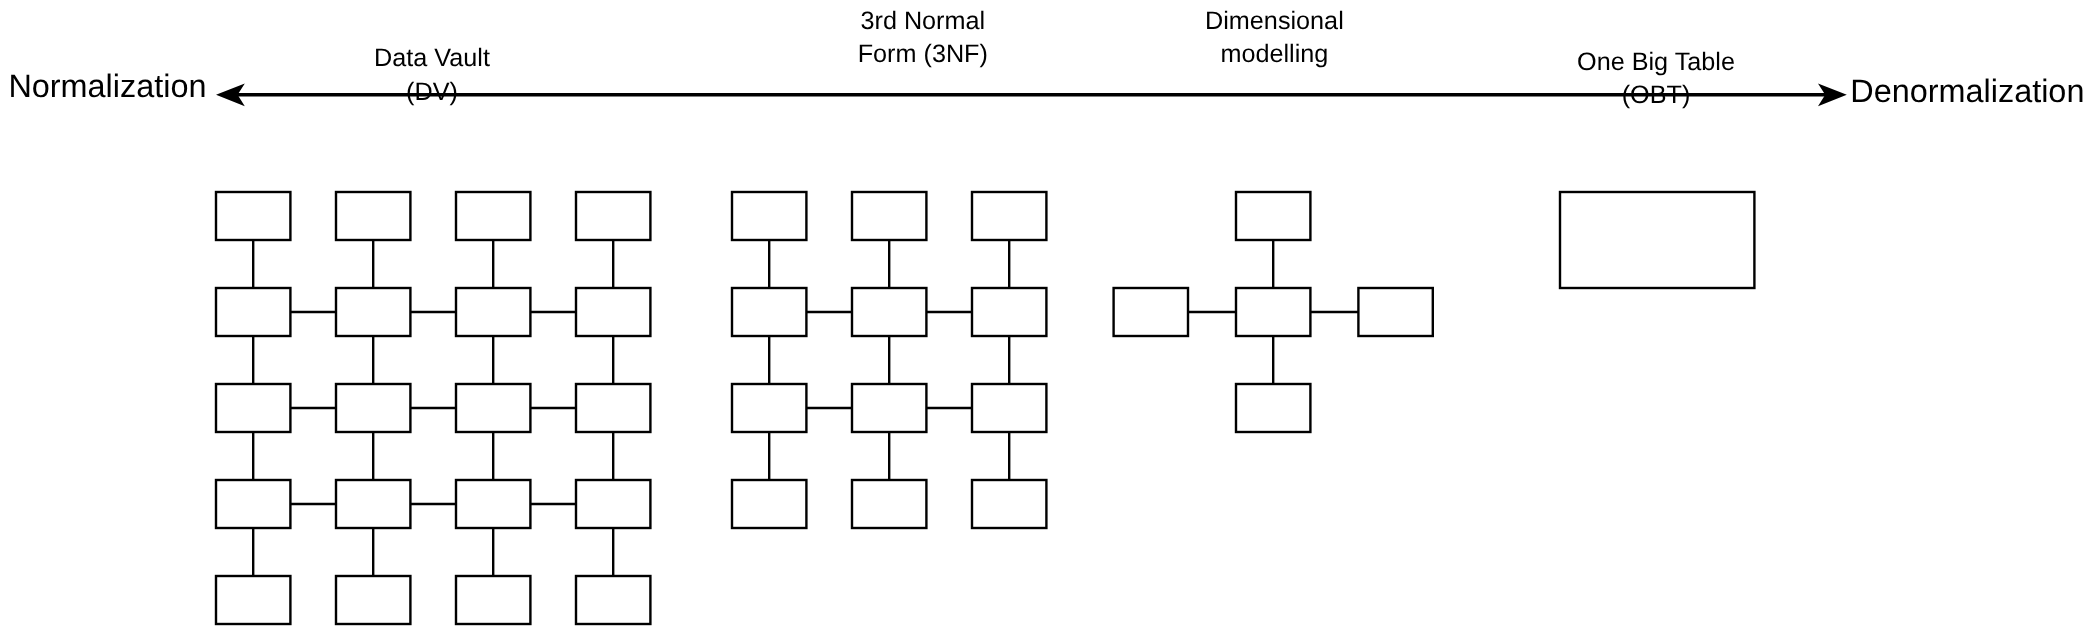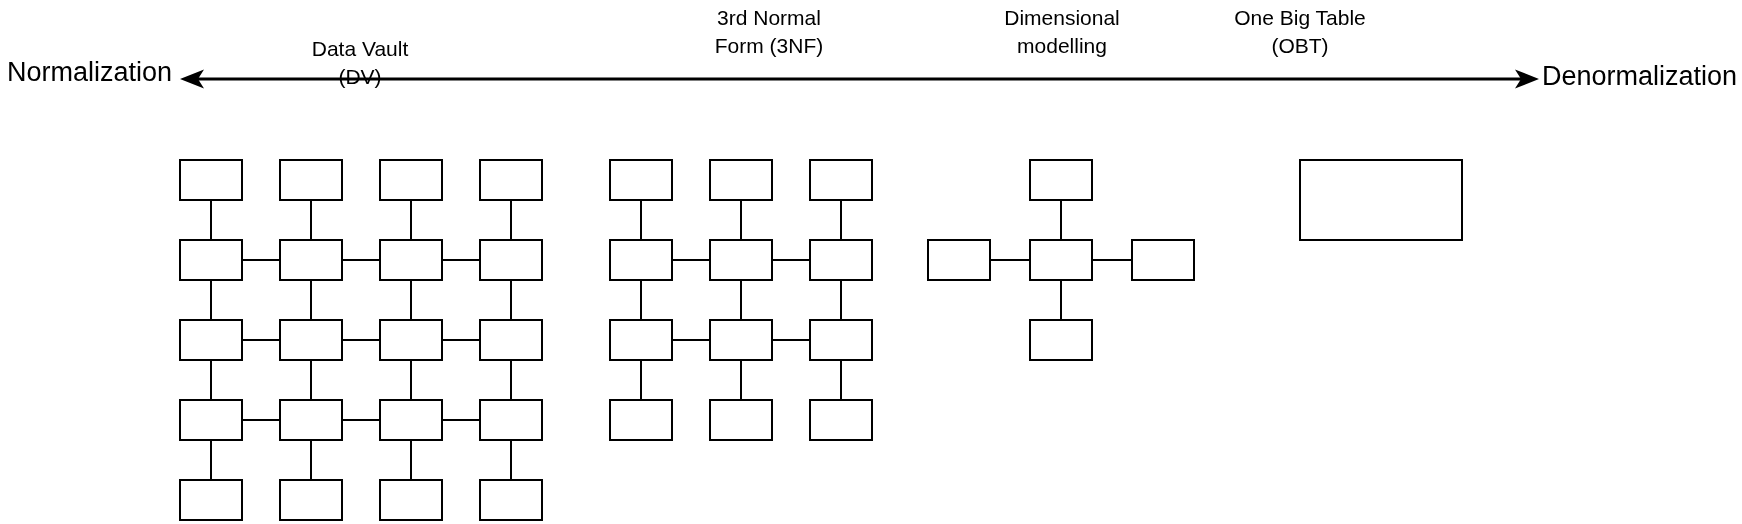--- a/index.html
+++ b/index.html
@@ -156,18 +156,18 @@
   <div class="section-label" style="left: 769px;">
     <div>3rd Normal</div>
     <div>Form (3NF)</div>
   </div>
 
   <div class="section-label" style="left: 1062px;">
     <div>Dimensional</div>
     <div>modelling</div>
   </div>
 
-  <div class="section-label" style="left: 1300px;">
+  <div class="section-label" style="left: 1380px; margin-top: 34px;">
     <div>One Big Table</div>
     <div>(OBT)</div>
   </div>
 
 </div>
 
 </body></html>

